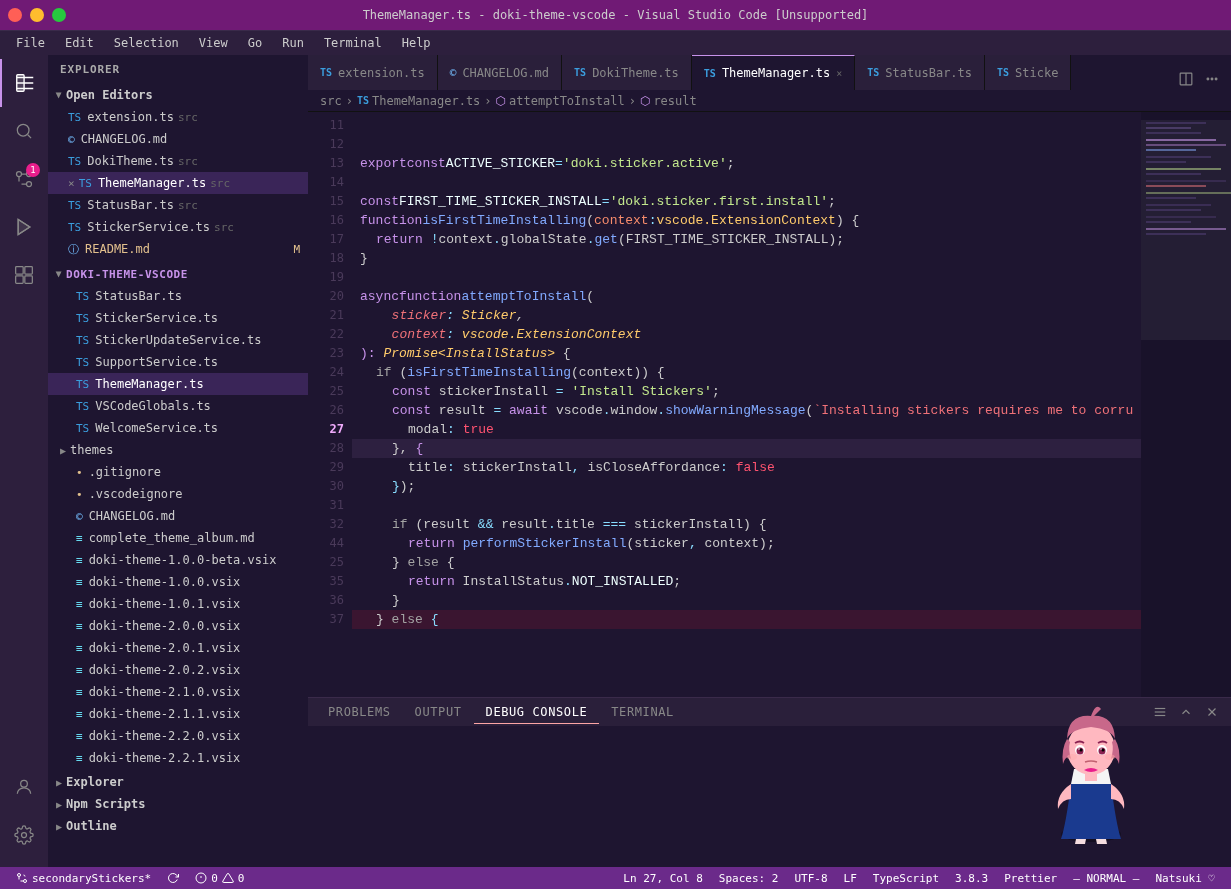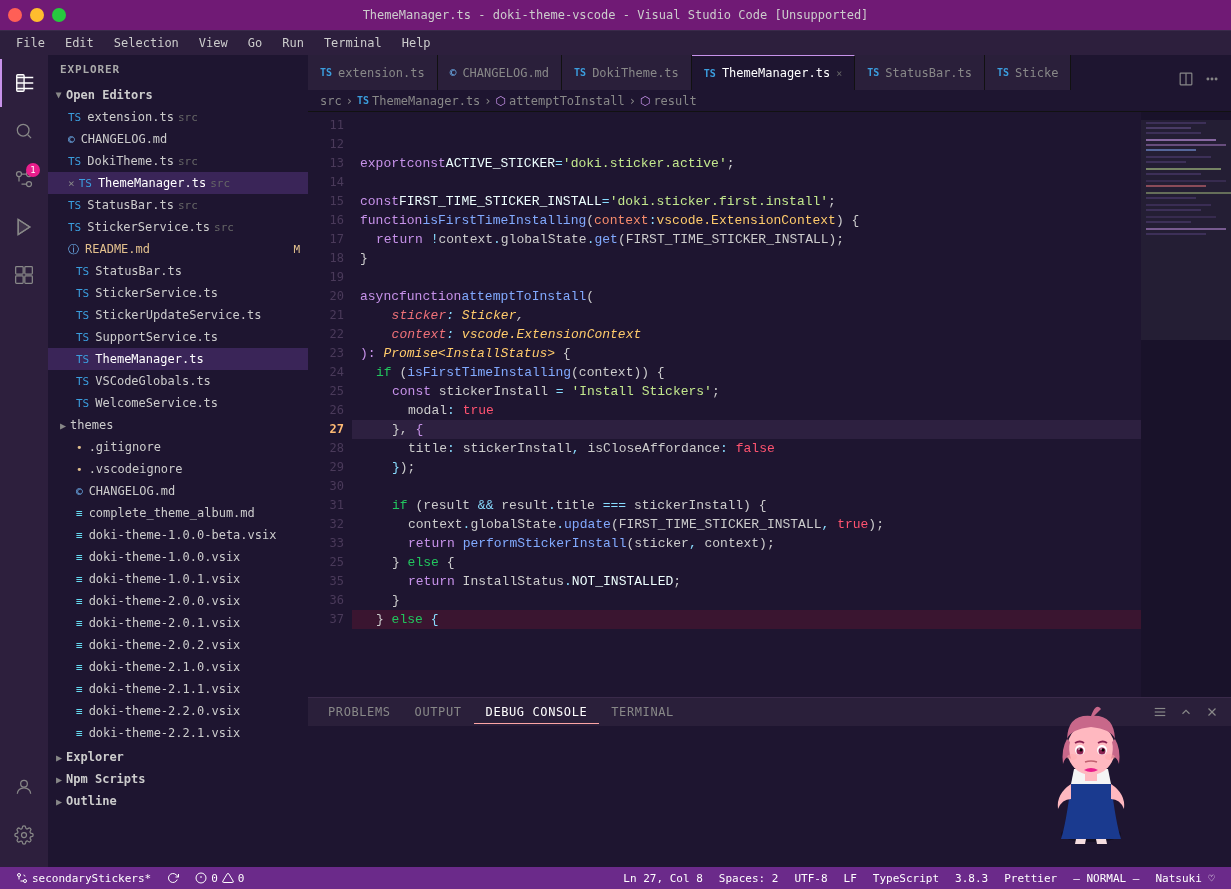--- a/index.html
+++ b/index.html
@@ -283,21 +283,21 @@
       white-space: pre;
       color: #ccc;
       height: 19px;
       display: flex;
       align-items: center;
     }
     .code-line.active-line { background: #2d2040; }
 
     
     .kw { color: #c792ea; }
-    .kw2 { color: #22c55e; }
+    .kw2 { color: #a3a3a3; }
     .fn { color: #82aaff; }
     .str { color: #c3e88d; }
     .str2 { color: #f07178; }
     .type { color: #ffcb6b; }
     .param { color: #f78c6c; }
     .op { color: #89ddff; }
     .bool { color: #ff5370; }
 
     
     #minimap {
@@ -505,20 +505,24 @@
         <span>StickerService.ts</span>
         <span style="margin-left:4px;color:#666;font-size:11px">src</span>
       </div>
       <div class="file-item modified">
         <span class="file-icon info-icon">ⓘ</span>
         <span>README.md</span>
         <span style="margin-left:auto;font-size:11px;color:#e2c08d">M</span>
       </div>
     </div>
 
+    <div class="section-header" style="margin-top:4px">
+      <span class="chevron open">▶</span>
+      <span style="color:#c792ea;font-size:11px;font-weight:700;letter-spacing:0.05em">DOKI-THEME-VSCODE</span>
+    </div>
     <div class="file-tree">
       <div class="file-item" style="padding-left:28px">
         <span class="file-icon ts-icon">TS</span>
         <span>StatusBar.ts</span>
       </div>
       <div class="file-item" style="padding-left:28px">
         <span class="file-icon ts-icon">TS</span>
         <span>StickerService.ts</span>
       </div>
       <div class="file-item" style="padding-left:28px">
@@ -686,27 +690,27 @@
         <div>17</div>
         <div>18</div>
         <div>19</div>
         <div>20</div>
         <div>21</div>
         <div>22</div>
         <div>23</div>
         <div>24</div>
         <div>25</div>
         <div>26</div>
-        <div style="color:#fdba74;font-weight:bold">27</div>
+        <div style="color:#f0abfc;font-weight:bold">27</div>
         <div>28</div>
         <div>29</div>
         <div>30</div>
         <div>31</div>
         <div>32</div>
-        <div>33</div>
+        <div>44</div>
         <div>25</div>
         <div>35</div>
         <div>36</div>
         <div>37</div>
       </div>
       <div class="code-content">
         <div class="code-line"></div>
         <div class="code-line"></div>
         <div class="code-line">
           <span class="kw">export</span> <span class="kw">const</span> <span style="color:#eeffff">ACTIVE_STICKER</span> <span class="op">=</span> <span class="str">'doki.sticker.active'</span><span>;</span>
@@ -737,37 +741,37 @@
         <div class="code-line">
           <span><span class="kw">): </span><span class="type" style="font-style:italic">Promise&lt;InstallStatus&gt;</span><span> {</span></span>
         </div>
         <div class="code-line">
           <span style="padding-left:16px"><span class="kw2">if</span> (<span class="fn">isFirstTimeInstalling</span>(context)) {</span>
         </div>
         <div class="code-line">
           <span style="padding-left:32px"><span class="kw">const</span> stickerInstall <span class="op">=</span> <span class="str">'Install Stickers'</span>;</span>
         </div>
         <div class="code-line">
+          <span style="padding-left:32px"><span class="kw">const</span> result <span class="op">=</span> <span class="kw">await</span> vscode<span class="op">.</span>window<span class="op">.</span><span class="fn">showWarningMessage</span>(<span class="str2">`Installing stickers requires me to corru</span></span>
+        </div>
+        <div class="code-line">
           <span style="padding-left:48px">modal<span class="op">:</span> <span class="bool">true</span></span>
         </div>
         <div class="code-line active-line">
           <span style="padding-left:32px">}, <span style="color:#c792ea">{</span></span>
         </div>
         <div class="code-line">
           <span style="padding-left:48px">title<span class="op">:</span> stickerInstall<span class="op">,</span> isCloseAffordance<span class="op">:</span> <span class="bool">false</span></span>
         </div>
         <div class="code-line">
           <span style="padding-left:32px"><span style="color:#89ddff">}</span>);</span>
         </div>
         <div class="code-line"></div>
         <div class="code-line">
           <span style="padding-left:32px"><span class="kw2">if</span> (result <span class="op">&amp;&amp;</span> result<span class="op">.</span>title <span class="op">===</span> stickerInstall) {</span>
-        </div>
-        <div class="code-line">
-          <span style="padding-left:48px">context<span class="op">.</span>globalState<span class="op">.</span><span class="fn">update</span>(FIRST_TIME_STICKER_INSTALL<span class="op">,</span> <span class="bool">true</span>);</span>
         </div>
         <div class="code-line">
           <span style="padding-left:48px"><span class="kw">return</span> <span class="fn">performStickerInstall</span>(sticker<span class="op">,</span> context);</span>
         </div>
         <div class="code-line">
           <span style="padding-left:32px">} <span class="kw2">else</span> {</span>
         </div>
         <div class="code-line">
           <span style="padding-left:48px"><span class="kw">return</span> InstallStatus<span class="op">.</span><span style="color:#eeffff">NOT_INSTALLED</span>;</span>
         </div>

